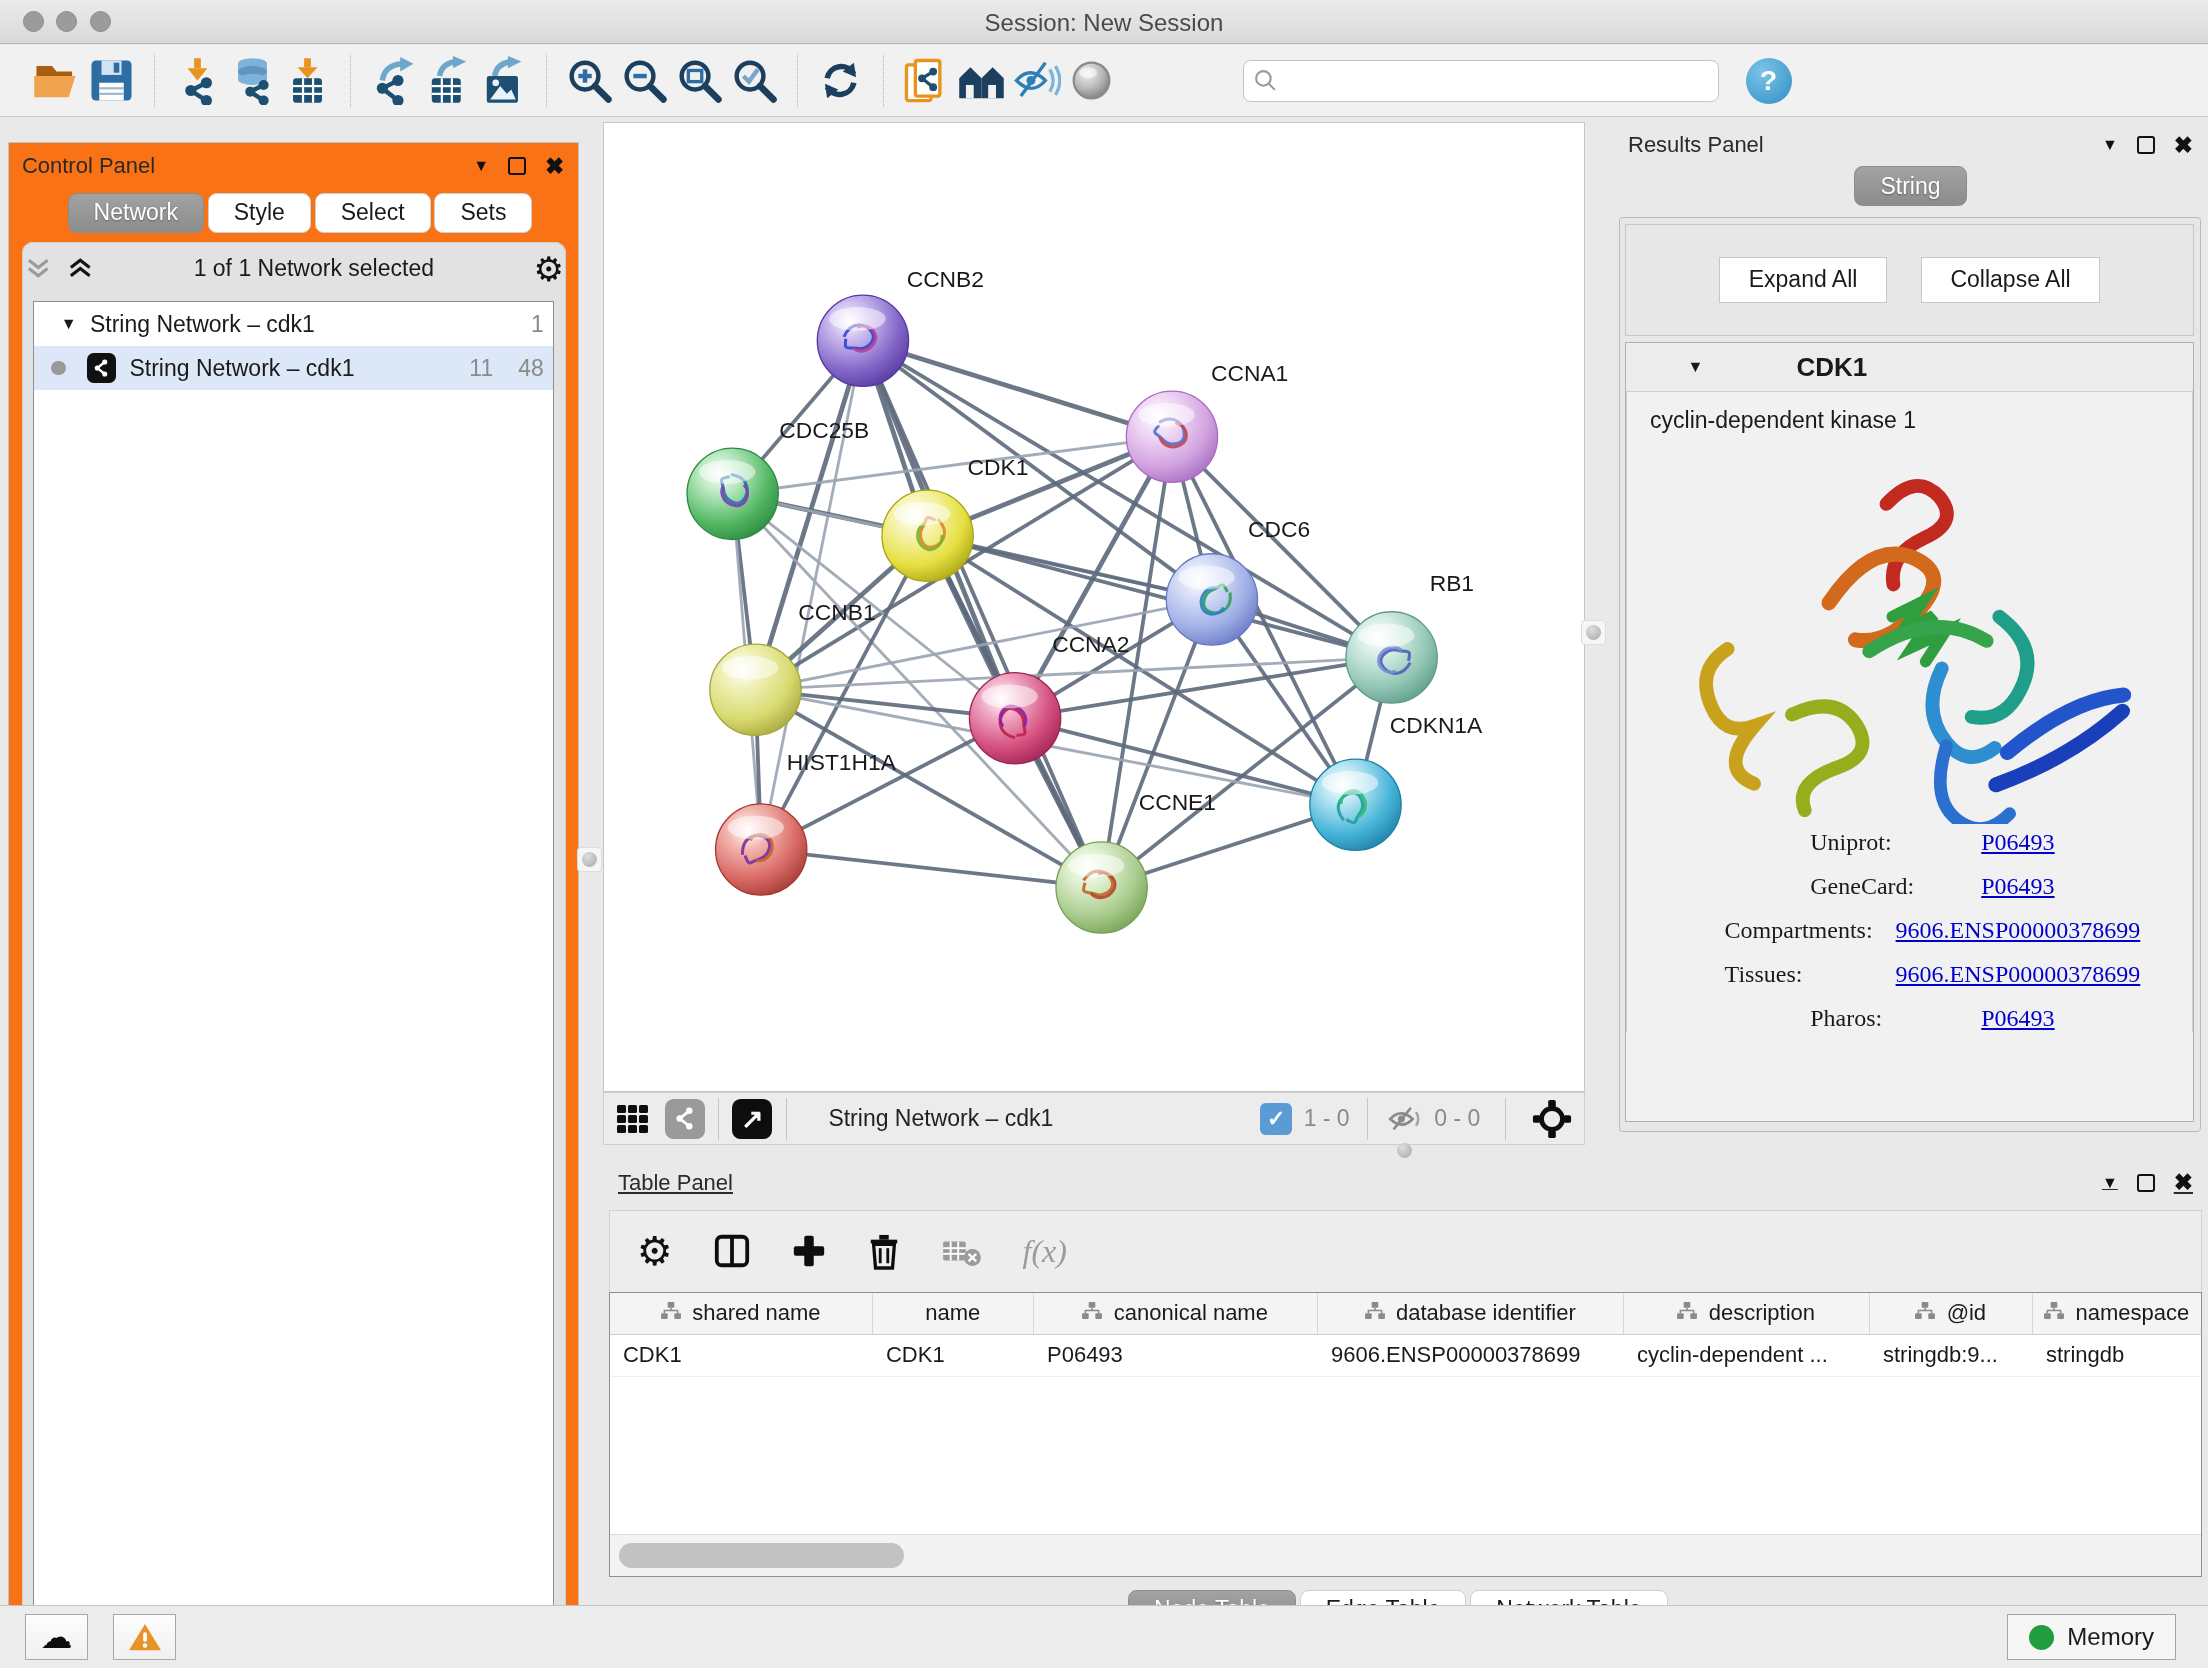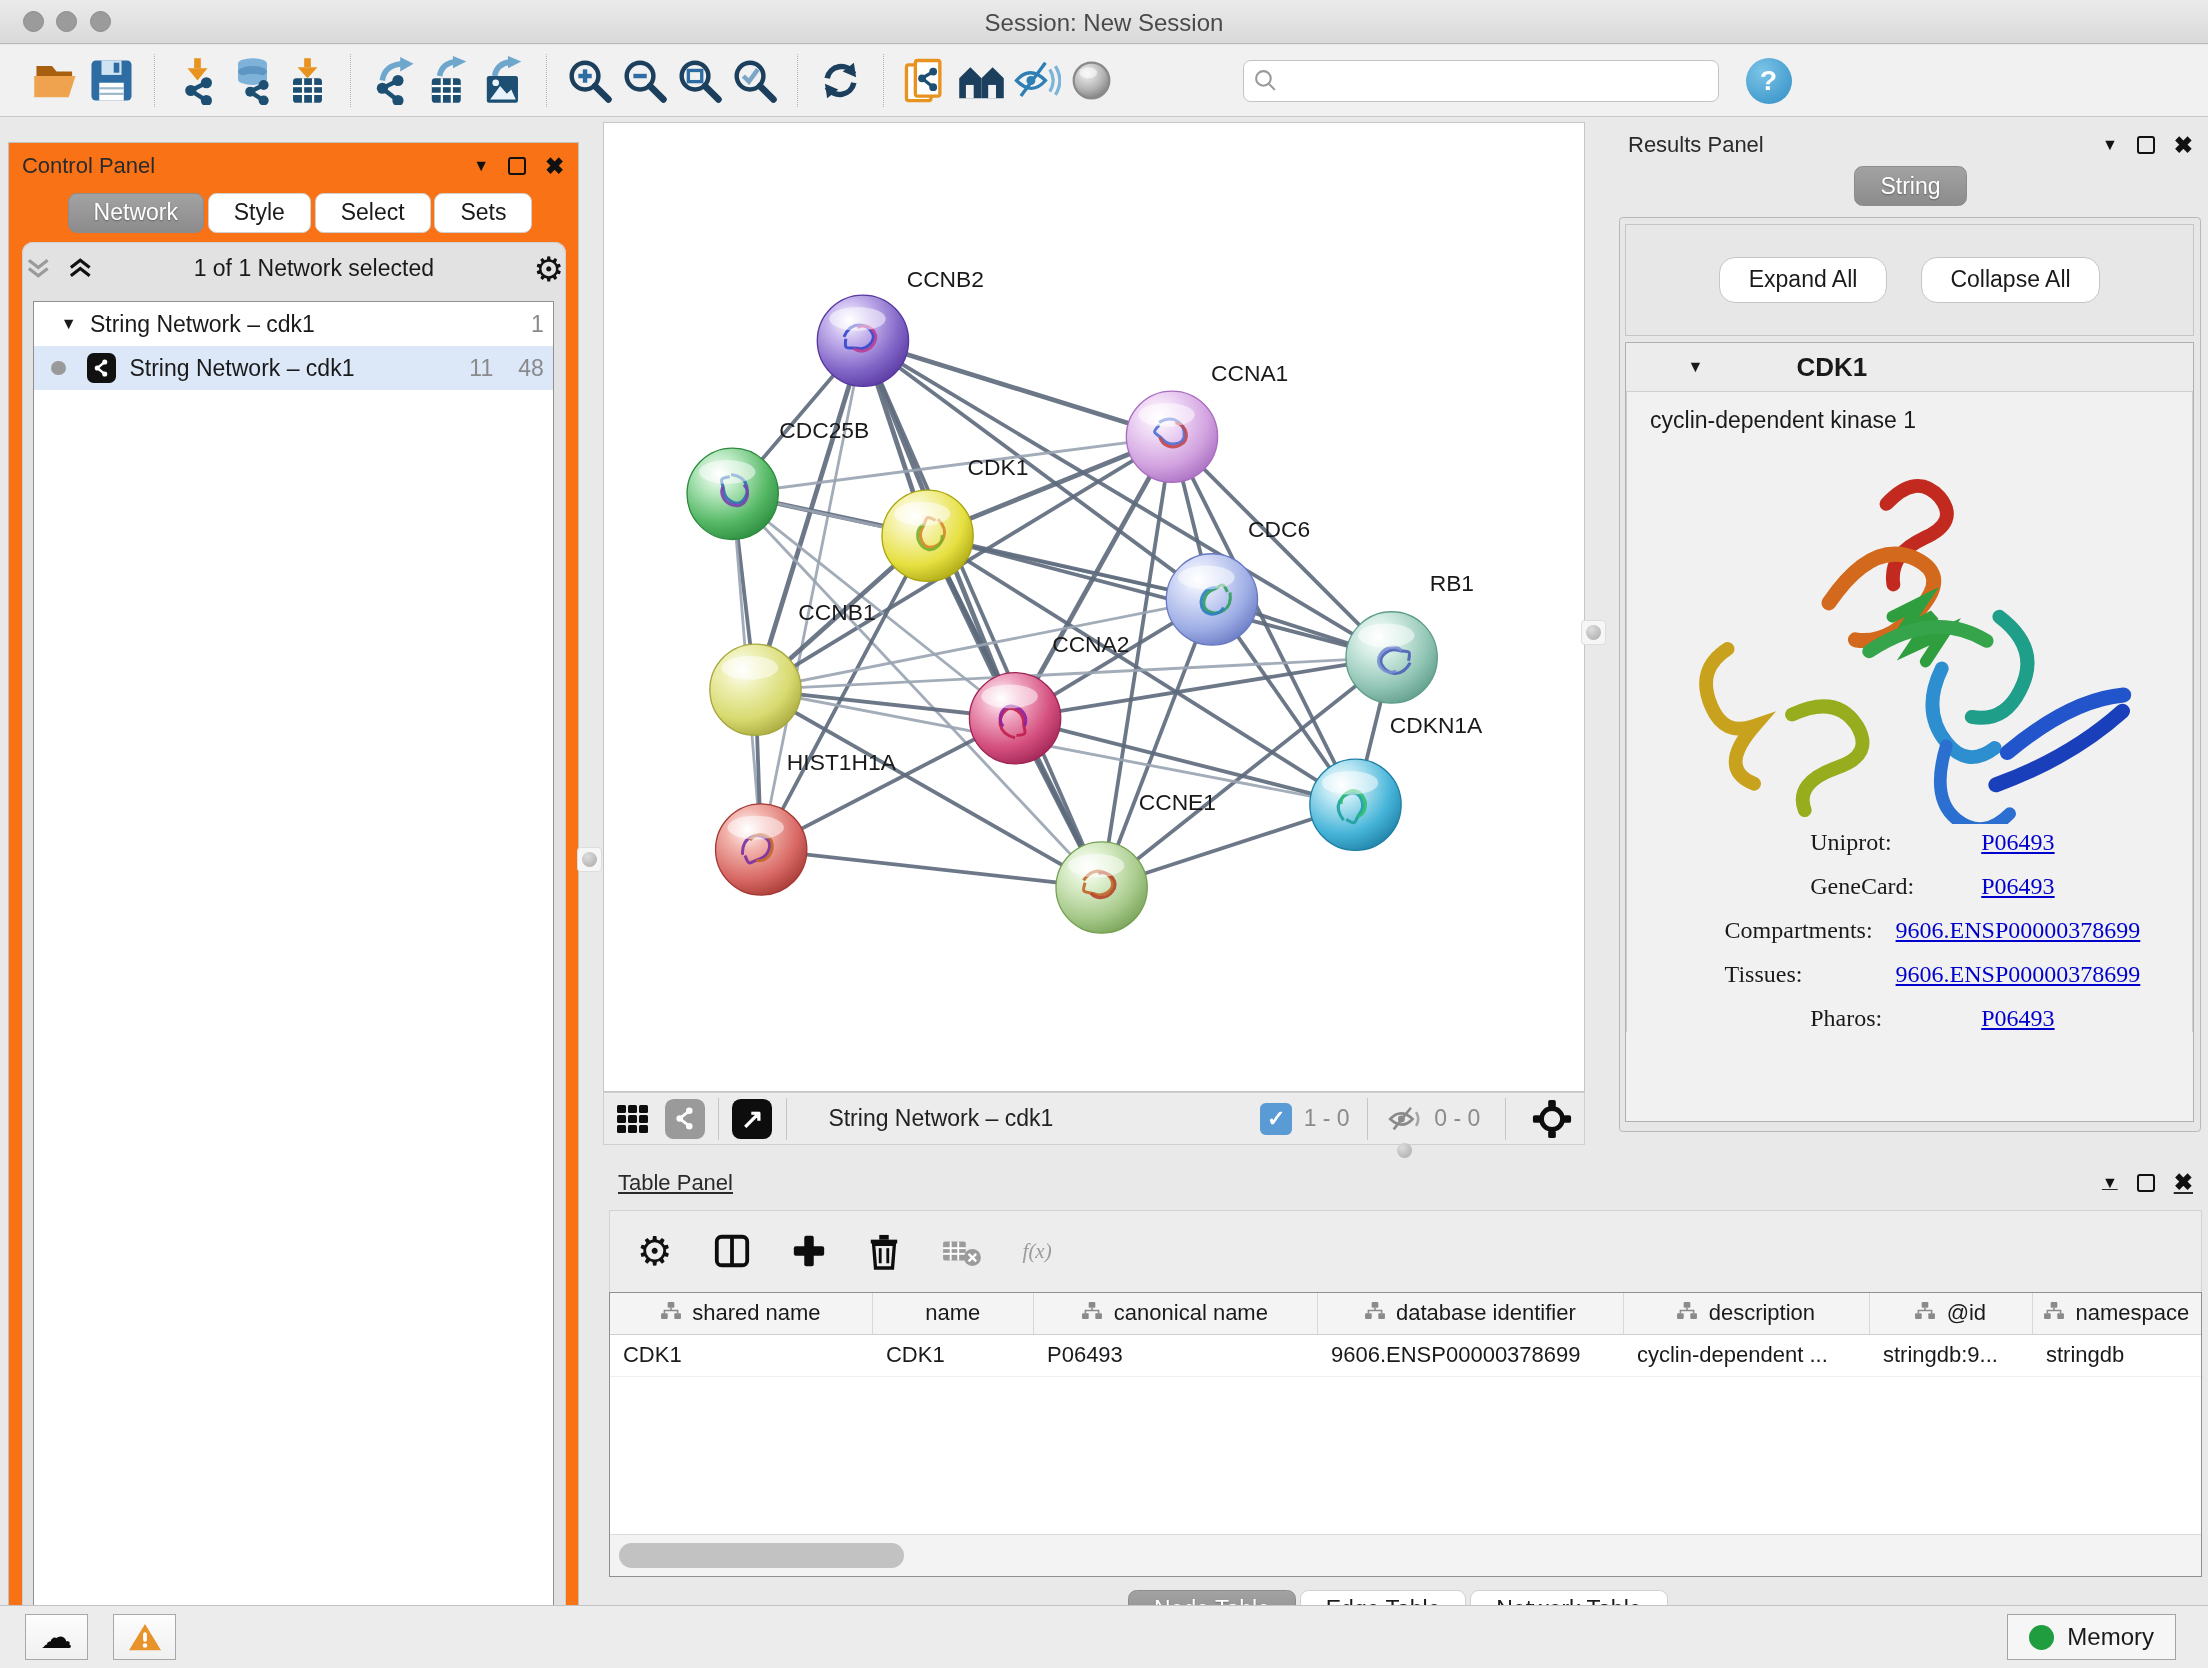--- a/index.html
+++ b/index.html
@@ -82,41 +82,41 @@
   .knob i { width:15px; height:15px; border-radius:50%; background:radial-gradient(circle at 35% 30%,#ddd,#a8a8a8); }
 
   
   .results-panel { position:absolute; left:1613px; top:122px; width:595px; height:1025px; background:#e9e9e9; }
   .rp-head { padding:9.5px 15px 0 15px; }
   .rp-tabwrap { display:flex; justify-content:center; margin-top:7.6px; position:relative; z-index:2; }
   .rp-box { position:absolute; left:5.7px; top:95px; width:582px; height:915px; background:#e7e7e7;
     border:1px solid #b8b8b8; border-radius:3.8px; }
   .rp-buttons { height:112px; border:1px solid #c6c6c6; margin:5.7px; display:flex; align-items:center;
     justify-content:center; gap:34px; }
-  .rp-btn { height:46px; padding:0 28.5px; background:#fff; border:1px solid #c6c6c6; border-radius:16px;
+  .rp-btn { height:46px; padding:0 28.5px; background:#fff; border:1px solid #c6c6c6; border-radius:0;
     font-size:23px; display:flex; align-items:center; cursor:pointer; }
   .protein-card { position:absolute; left:5.7px; top:124px; right:5.7px; bottom:9.5px; border:1px solid #b0b0b0;
     background:#f1f1f1; overflow:hidden; }
   .pc-head { height:49px; display:flex; align-items:center; background:#ececec; border-bottom:1px solid #cfcfcf; }
   .pc-head .tri { margin-left:61px; }
   .pc-name { font-size:26px; font-weight:bold; margin-left:80px; }
   .pc-body { padding:11.4px 5.7px 0 5.7px; border-left:1px solid #cfcfcf; border-right:1px solid #cfcfcf; }
   .pc-desc { font-size:23px; padding:3.8px 17px 9.5px 17px; }
   .crosslinks { font-family:"Liberation Serif",serif; padding:5.7px 0 0 28.5px; }
   .cl-head { font-size:26px; font-weight:bold; margin-bottom:13.3px; }
   .cl-row { display:flex; font-size:24px; margin-bottom:17px;justify-content:center; }
   .cl-label { width:171px; margin-left:17px; }
   .cl-row a { color:#0000cc; text-decoration:underline; cursor:pointer; }
 
   
   .table-panel { position:absolute; left:603px; top:1158px; width:1605px; height:447px; background:#e9e9e9; }
   .tp-head { padding:11.4px 15px 0 15px;text-decoration:underline; }
   .tp-bar { margin:13.3px 5.7px 0 5.7px; height:82px; border:1px solid #d2d2d2; border-bottom:none; background:#ededed;
     display:flex; align-items:center; gap:40px; padding-left:27px; }
-  .fx { font-family:"Liberation Serif",serif; font-style:italic; font-size:21px; color:#9b9b9b; }
+  .fx { font-family:"Liberation Serif",serif; font-style:italic; font-size:32px; color:#9b9b9b; }
   .tp-table { margin:0 5.7px; background:#fff; border:1.9px solid #8f8f8f; height:285px; position:relative; overflow:hidden; }
   .thead { display:flex; background:#f4f4f4; border-bottom:1px solid #cfcfcf; height:42px; }
   .th { display:flex; align-items:center; justify-content:center; gap:11.4px; font-size:22px; color:#1a1a1a;
     border-right:1px solid #d8d8d8; overflow:hidden; white-space:nowrap; flex:none; cursor:pointer; }
   .trow { display:flex; height:42px; border-bottom:1px solid #f0f0f0; }
   .td { font-size:22px; padding:7.6px 3.8px 0 13.3px; overflow:hidden; white-space:nowrap; flex:none; }
   .hscroll { position:absolute; left:0; right:0; bottom:0; height:42px; background:#f3f3f3; border-top:1px solid #dcdcdc; }
   .hthumb { position:absolute; left:9.5px; top:8.6px; width:285px; height:25px; background:#c2c2c2; border-radius:12.4px; cursor:pointer; }
   .tp-tabs { display:flex; gap:3.8px; margin:13.3px 0 0 525px; }
 

